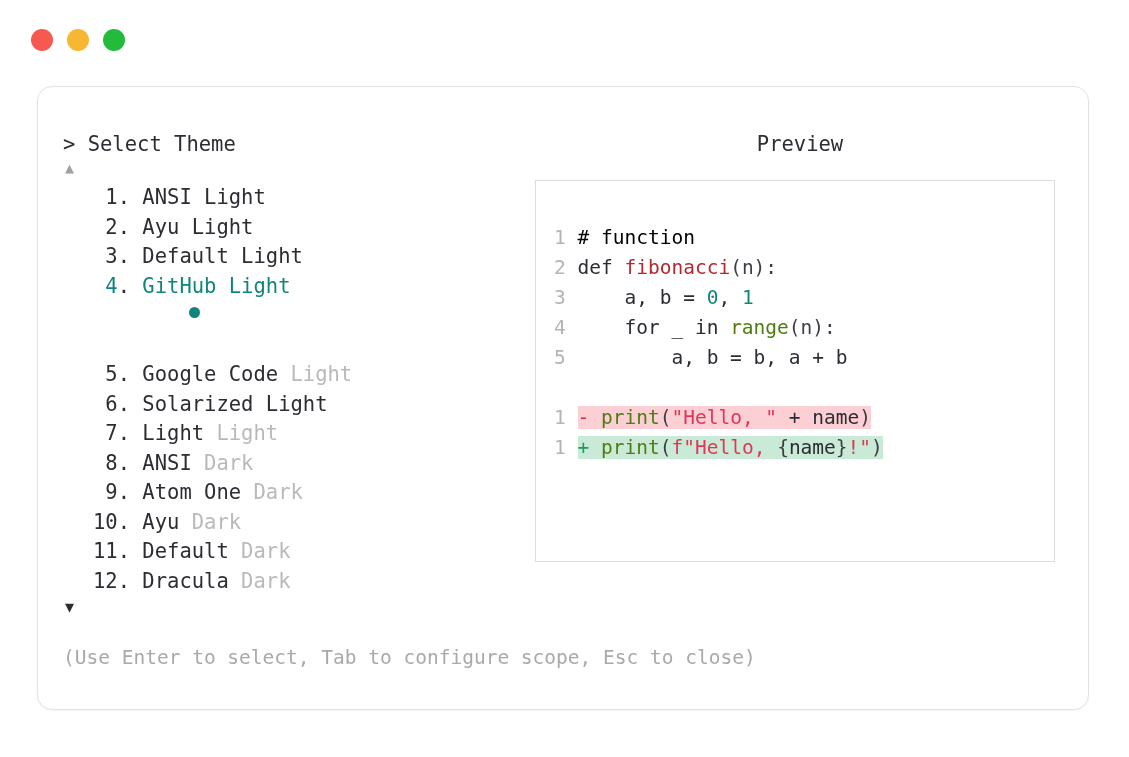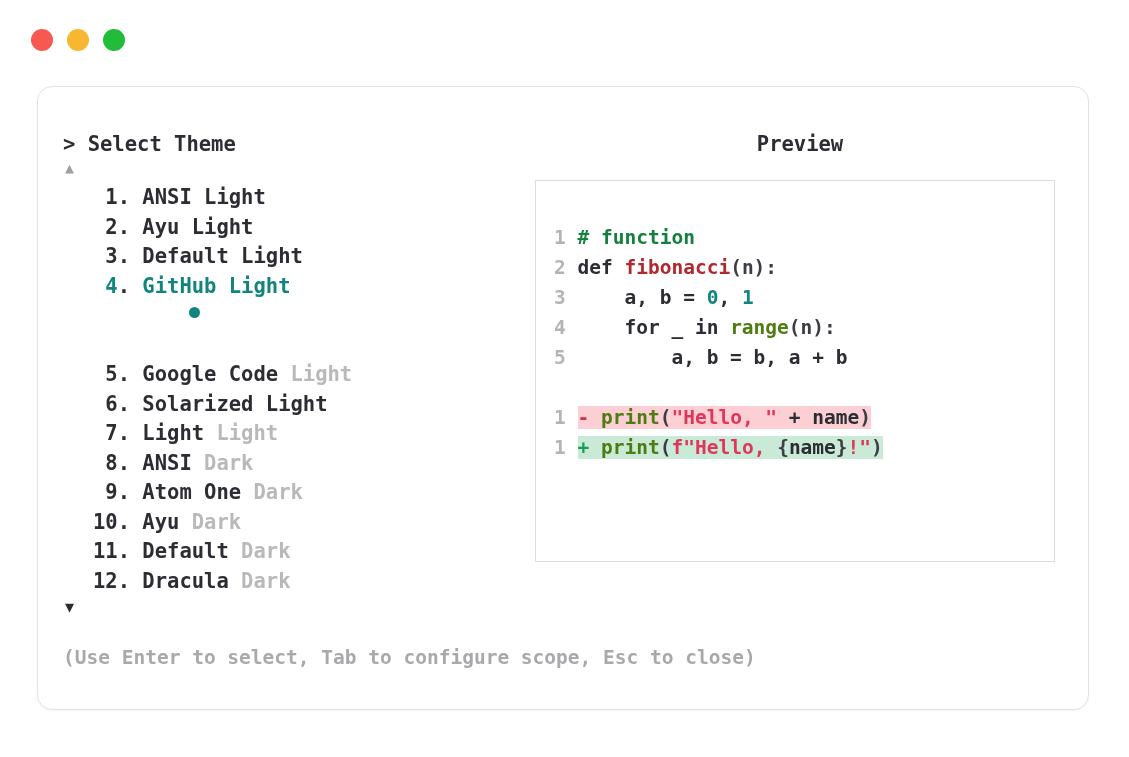--- a/index.html
+++ b/index.html
@@ -45,21 +45,20 @@
     background: #ffffff;
     border: 1px solid #e3e3e5;
     border-radius: 15px;
     box-shadow: 0 1px 3px rgba(0,0,0,0.045);
   }
 
   .card-inner {
     position: relative;
     width: 100%;
     height: 100%;
-    font-weight: bold;
   }
 
   
   .left-pane {
     position: absolute;
     left: 25px;
     top: 45px;
     width: 470px;
   }
   .prompt-header {
@@ -157,21 +156,21 @@
     font-size: 19.5px;
     line-height: 30px;
   }
   .code-line {
     white-space: pre;
     display: block;
   }
   .ln {
     color: #b4b4b6;
   }
-  .tok-comment  { color: #15803d; }
+  .tok-comment  { color: #000000; }
   .tok-keyword  { color: #2c2c33; }
   .tok-fn       { color: #b3282f; }
   .tok-plain    { color: #2c2c33; }
   .tok-num      { color: #11857d; }
   .tok-builtin  { color: #4d7c0f; }
   .tok-string   { color: #e0365b; }
   .tok-punct    { color: #3d3d45; }
 
   .diff-block {
     margin-top: 30px;

